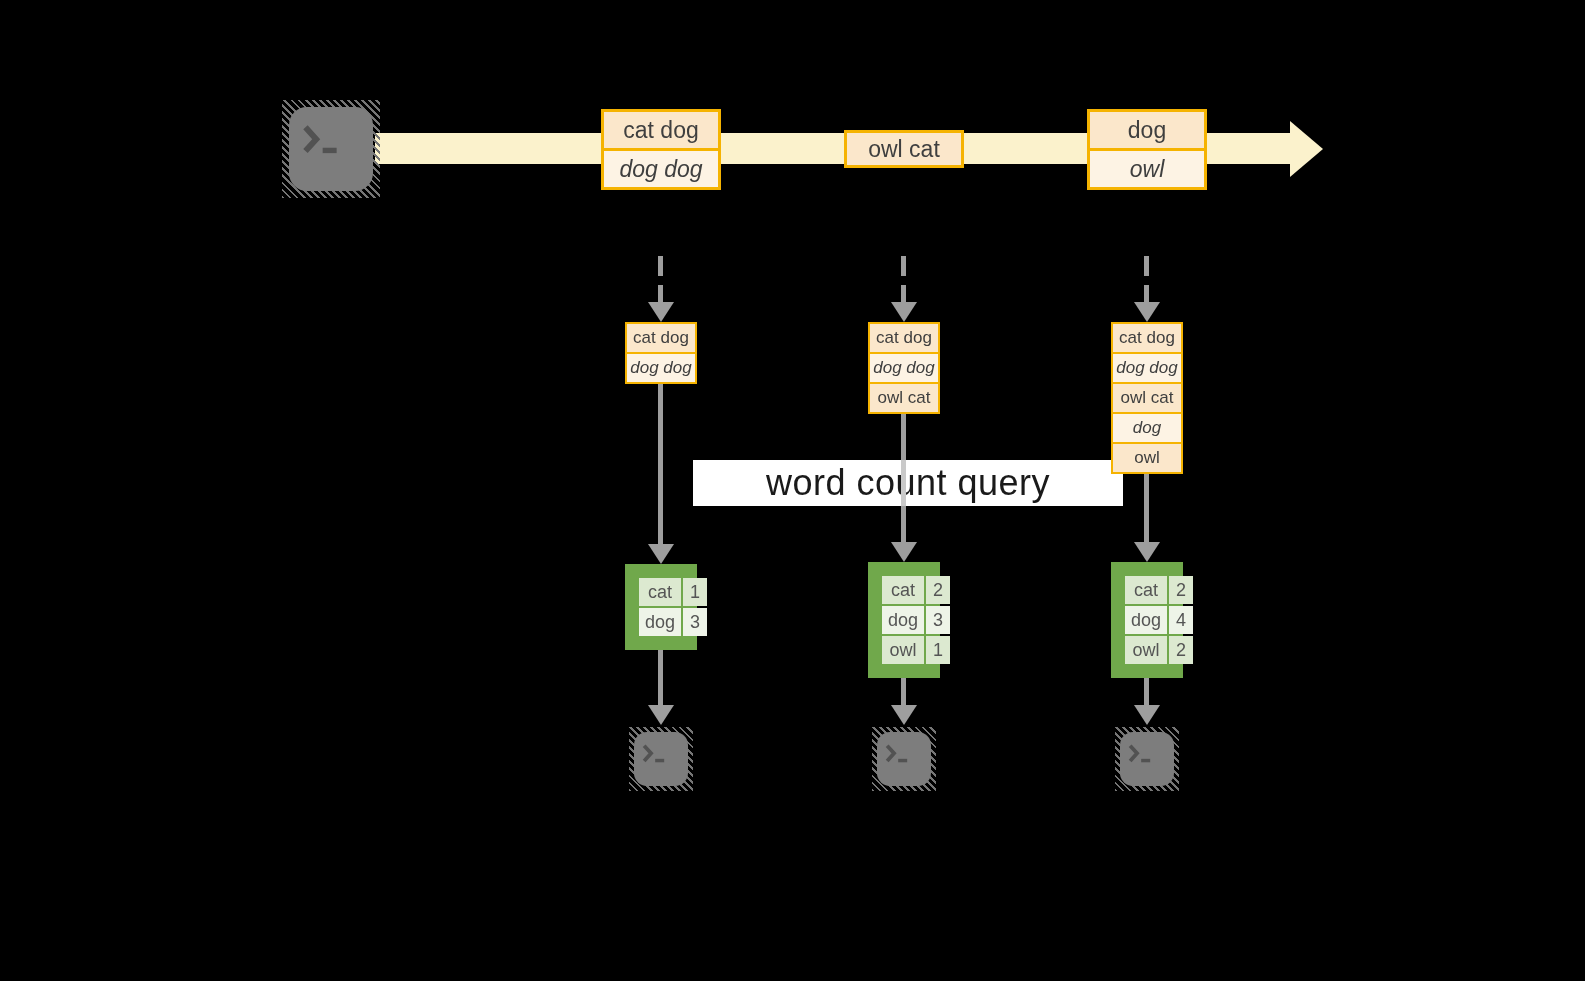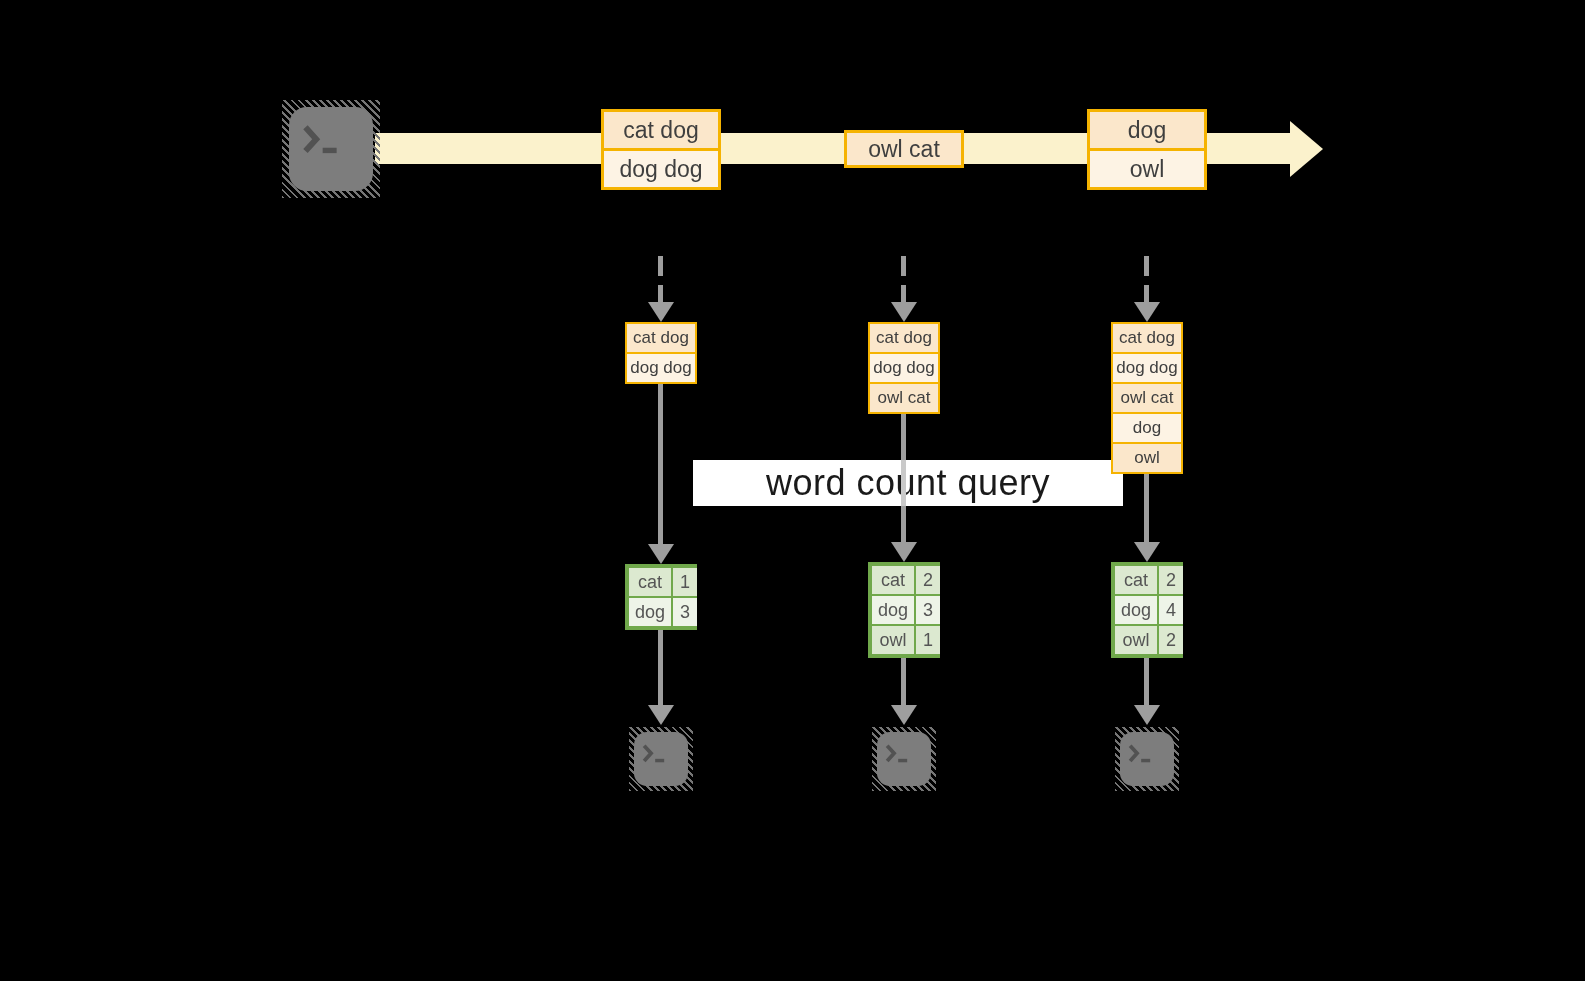--- a/index.html
+++ b/index.html
@@ -13,30 +13,30 @@
         border-top:28px solid transparent;border-bottom:28px solid transparent;
         border-left:33px solid #FBF2CC;z-index:1;}
 
   
   .event-box{position:absolute;background:#F5B301;padding:3px;width:120px;
         box-sizing:border-box;display:flex;flex-direction:column;gap:3px;z-index:4;}
   .event-box .cell{height:36px;display:flex;align-items:center;justify-content:center;
         font-size:23px;color:#3F3F3F;}
   .event-box .cell.sm{height:32px;}
   .peach{background:#FBE7CB;}
-  .cream{background:#FDF3E4;}
+  .cream{background:#FDF3E4;font-style:italic;}
 
   
   .stack{position:absolute;background:#F5B301;padding:2px;width:72px;
         box-sizing:border-box;display:flex;flex-direction:column;gap:2px;z-index:5;}
   .stack .cell{height:28px;display:flex;align-items:center;justify-content:center;
         font-size:17px;color:#3F3F3F;}
 
   
-  .count-table{position:absolute;background:#70A84B;padding:4px;width:72px;
+  .count-table{position:absolute;background:#70A84B;padding:14px;width:72px;
         box-sizing:border-box;display:grid;grid-template-columns:42px 24px;gap:2px;z-index:5;}
   .count-table .tcell{height:28px;display:flex;align-items:center;justify-content:center;
         font-size:18px;color:#555555;}
   .g-dark{background:#DCE9D0;}
   .g-light{background:#EEF4E8;}
 
   
   .vline{position:absolute;width:5px;background:#9E9E9E;z-index:3;}
   .vlight{background:#C9C9C9;}
   .vdash{position:absolute;width:5px;z-index:3;

